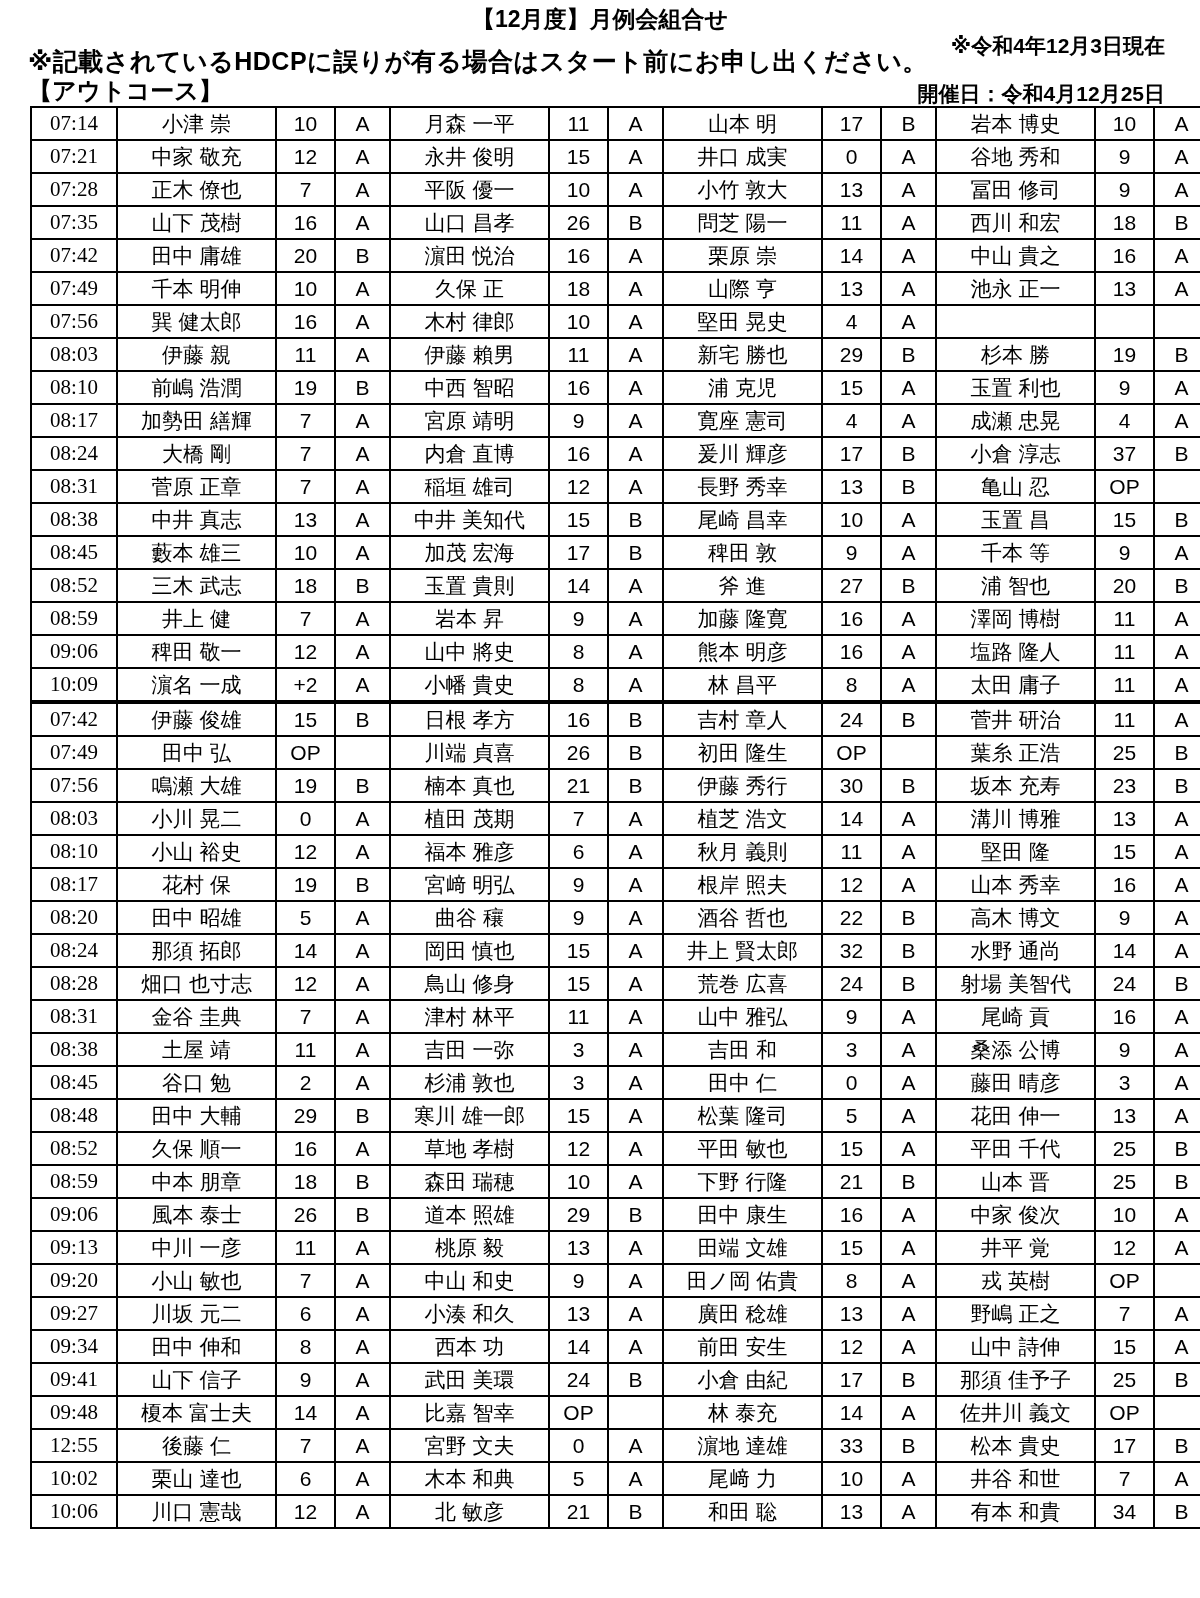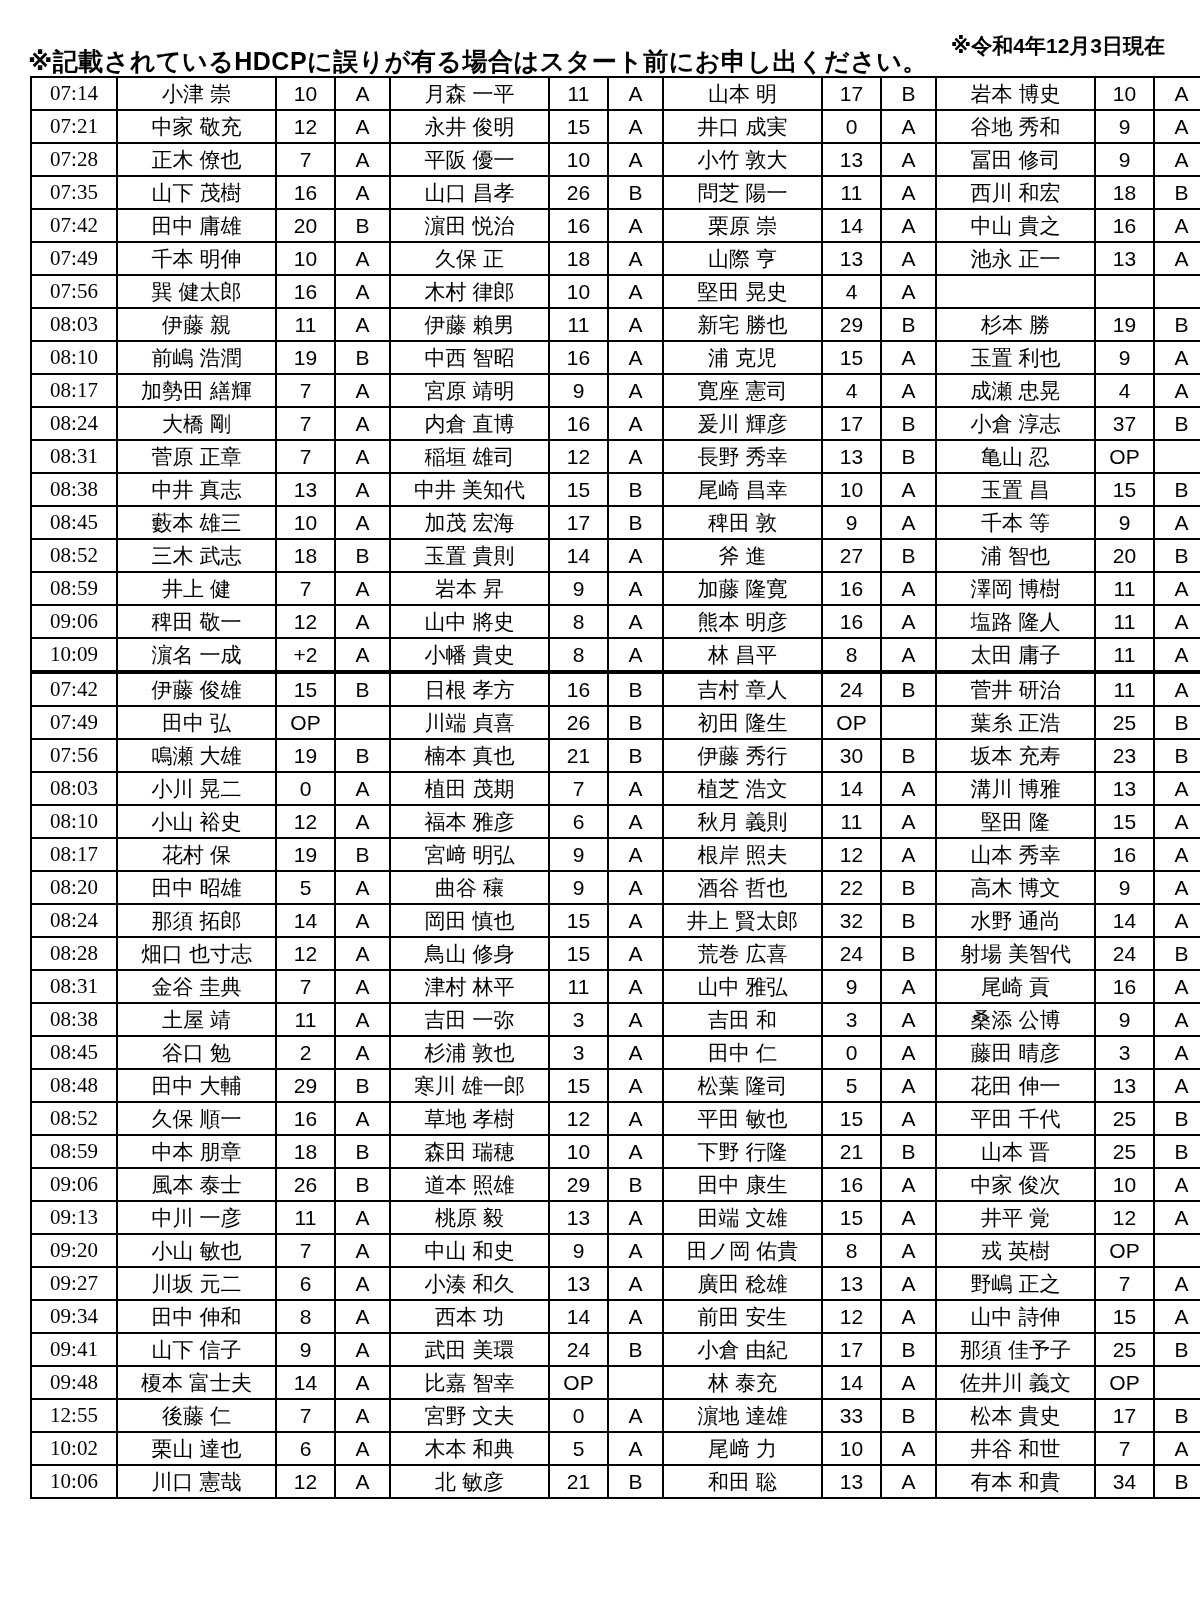--- a/index.html
+++ b/index.html
@@ -50,25 +50,30 @@
   td.hdcp{width:57px;}
   td.cls{width:53px;}
   .in-label{margin:44px 0 5px 28px;}
 </style>
 </head>
 <body>
 
 <div class="page">
 
   <div class="header-line1">
+    <div class="title">【12月度】月例会組合せ</div>
     <div class="as-of">※令和4年12月3日現在</div>
   </div>
 
   <div class="notice">※記載されているHDCPに誤りが有る場合はスタート前にお申し出ください。</div>
 
+  <div class="section-line">
+    <div class="course-label">【アウトコース】</div>
+    <div class="event-date">開催日：令和4月12月25日</div>
+  </div>
 
   <table class="pairing">
     <tbody>
         <tr>
           <td class="time">07:14</td>
           <td class="name">小津 崇</td>
           <td class="hdcp">10</td>
           <td class="cls">A</td>
           <td class="name">月森 一平</td>
           <td class="hdcp">11</td>

